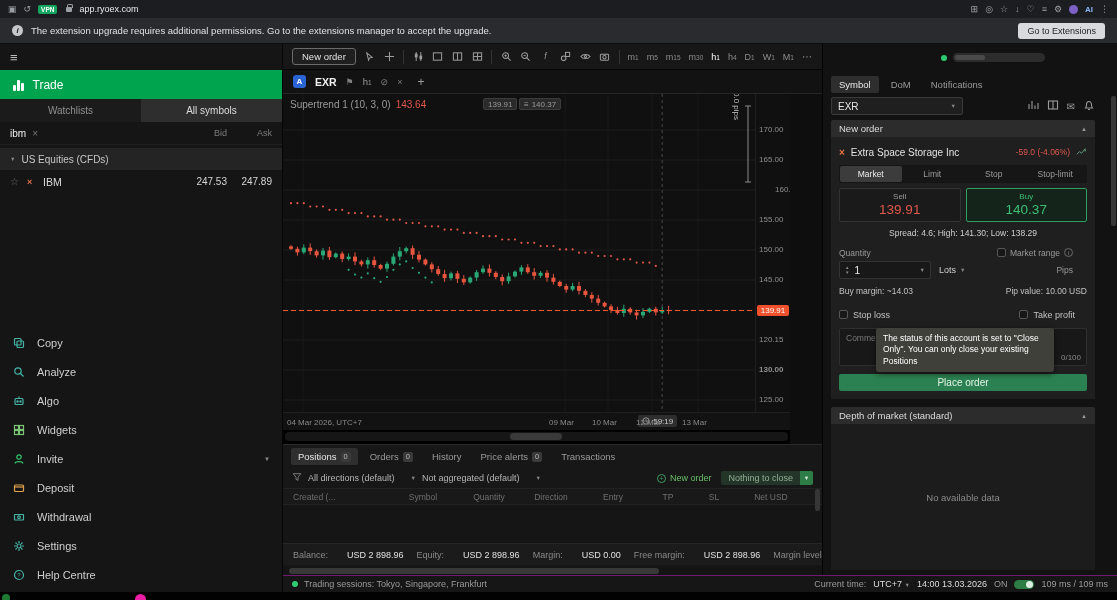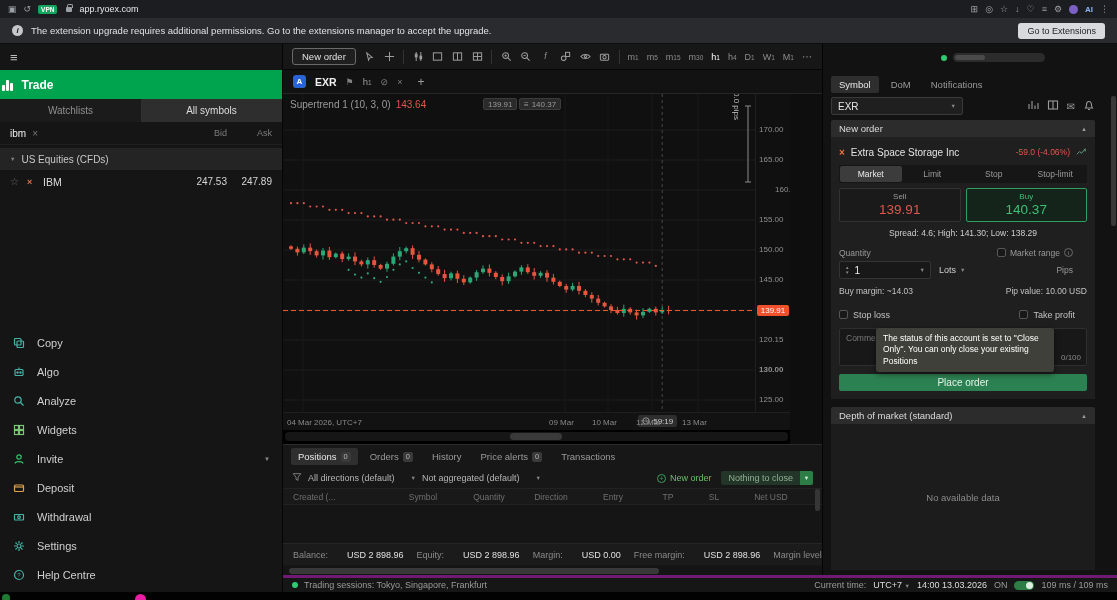--- a/index.html
+++ b/index.html
@@ -14,21 +14,21 @@
 .bspacer{flex:1}
 .ai{color:#8ab4f8;font-weight:700;font-size:8px}
 .avatar{width:9px;height:9px;border-radius:50%;background:#7b61c4}
 
 #notif{position:absolute;left:0;top:18px;width:1117px;height:26px;background:#2a2b2e;border-bottom:1px solid #0c0c0c;display:flex;align-items:center;gap:8px;padding:0 12px;font-size:9.5px;color:#dfe1e5}
 .info-i{width:11px;height:11px;border-radius:50%;background:#c4c7cc;color:#202124;font-size:8px;font-weight:700;display:flex;align-items:center;justify-content:center;font-style:italic}
 #notif .btn{margin-left:auto;background:#d8dade;color:#1f1f1f;font-size:9px;padding:3px 9px;border-radius:3px;white-space:nowrap}
 
 #sidebar{position:absolute;left:0;top:44px;width:283px;height:548px;background:#151515;border-right:1px solid #050505}
 .sb-top{height:26px;display:flex;align-items:center;padding:0 10px;color:#bbb;font-size:13px}
-#trade-btn{height:29px;background:#00a44f;display:flex;align-items:center;gap:9px;padding:0 2px;color:#fff;font-weight:700;font-size:12px}
+#trade-btn{height:29px;background:#00a44f;display:flex;align-items:center;gap:9px;padding:0 13px;color:#fff;font-weight:400;font-size:12px}
 .eq{display:flex;align-items:flex-end;gap:1.5px;height:12px}
 .eq span{width:2.5px;background:#fff;border-radius:1px}
 .sb-tabs{display:flex;height:23px}
 .sb-tab{flex:1;display:flex;align-items:center;justify-content:center;font-size:10px;color:#8f8f8f;background:#1b1b1b}
 .sb-tab.on{background:#2e2e2e;color:#ddd}
 .sb-search{height:23px;display:flex;align-items:center;padding:0 10px;font-size:10px;color:#eee;border-bottom:1px solid #202020}
 .sb-search .x{color:#777;margin-left:6px}
 .sb-search .grow{flex:1}
 .colh{width:45px;text-align:right;color:#7c7c7c;font-size:9px}
 .sb-group{height:22px;background:#242424;display:flex;align-items:center;gap:6px;padding:0 10px;font-size:10px;color:#c7c7c7;margin-top:3px}
@@ -101,21 +101,21 @@
 .c1{width:95px;text-align:left!important}.c2{width:70px}.c3{width:62px}.c4{width:62px}.c5{width:62px}.c6{width:48px}.c7{width:44px}.c8{width:70px}
 .bp-body{height:38px;background:#151515}
 .bp-sum{height:22px;display:flex;align-items:center;gap:13px;padding:0 10px;font-size:9px;white-space:nowrap;overflow:hidden;background:#1b1b1b;border-top:1px solid #262626}
 .bp-sum .l{color:#8a8a8a}
 .bp-sum .v{color:#e0e0e0;margin-left:19px}
 .vscroll{position:absolute;right:2px;top:44px;width:5px;height:58px}
 .vscroll .thumb{width:5px;height:22px;background:#363636;border-radius:2px}
 #hscroll2{position:absolute;left:283px;top:566px;width:539px;height:9px;background:#141414}
 #hscroll2 .thumb{position:absolute;left:6px;top:1.5px;width:370px;height:6px;background:#383838;border-radius:3px}
 
-#status{position:absolute;left:283px;top:575px;width:834px;height:17px;background:#161616;border-top:3px solid #701a75;display:flex;align-items:center;gap:6px;padding:0 9px;font-size:9px;color:#9a9a9a}
+#status{position:absolute;left:283px;top:575px;width:834px;height:17px;background:#161616;border-top:1px solid #701a75;display:flex;align-items:center;gap:6px;padding:0 9px;font-size:9px;color:#9a9a9a}
 .dotg{width:6px;height:6px;border-radius:50%;background:#2ecc71}
 #status .right{margin-left:auto;display:flex;align-items:center;gap:7px}
 .toggle{width:20px;height:9px;border-radius:5px;background:#2e7d46;position:relative}
 .toggle:before{content:"";position:absolute;right:1px;top:1px;width:7px;height:7px;border-radius:50%;background:#dfeee2}
 .white{color:#ddd}
 
 #right-panel{position:absolute;left:822px;top:44px;width:295px;height:531px;background:#121212;border-left:1px solid #040404}
 .rp-head{height:30px;position:relative}
 .conn-dot{position:absolute;left:118px;top:11px;width:6px;height:6px;border-radius:50%;background:#2ecc71}
 .conn-bar{position:absolute;left:130px;top:9px;width:92px;height:9px;background:#2c2c2c;border-radius:5px}
@@ -244,36 +244,36 @@
           <svg width="12" height="12" viewBox="0 0 12 12">
             <rect x="4" y="4" width="6.5" height="6.5" rx="1"></rect>
             <rect x="1.5" y="1.5" width="6.5" height="6.5" rx="1"></rect>
           </svg>
         </span>
       <span>Copy</span>
     </div>
     <div class="mi">
       <span class="mico">
           <svg width="12" height="12" viewBox="0 0 12 12">
+            <circle cx="5" cy="5" r="3.2"></circle>
+            <line x1="7.5" y1="7.5" x2="10.5" y2="10.5"></line>
+          </svg>
+        </span>
+      <span>Analyze</span>
+    </div>
+    <div class="mi">
+      <span class="mico">
+          <svg width="12" height="12" viewBox="0 0 12 12">
             <rect x="2" y="3.5" width="8" height="6" rx="1"></rect>
             <line x1="6" y1="1.5" x2="6" y2="3.5"></line>
             <circle cx="4.5" cy="6.5" r="0.6"></circle>
             <circle cx="7.5" cy="6.5" r="0.6"></circle>
           </svg>
         </span>
       <span>Algo</span>
-    </div>
-    <div class="mi">
-      <span class="mico">
-          <svg width="12" height="12" viewBox="0 0 12 12">
-            <circle cx="5" cy="5" r="3.2"></circle>
-            <line x1="7.5" y1="7.5" x2="10.5" y2="10.5"></line>
-          </svg>
-        </span>
-      <span>Analyze</span>
     </div>
     <div class="mi">
       <span class="mico lime">
           <svg width="12" height="12" viewBox="0 0 12 12">
             <rect x="1.5" y="1.5" width="4" height="4"></rect>
             <rect x="6.5" y="1.5" width="4" height="4"></rect>
             <rect x="1.5" y="6.5" width="4" height="4"></rect>
             <rect x="6.5" y="6.5" width="4" height="4"></rect>
           </svg>
         </span>

